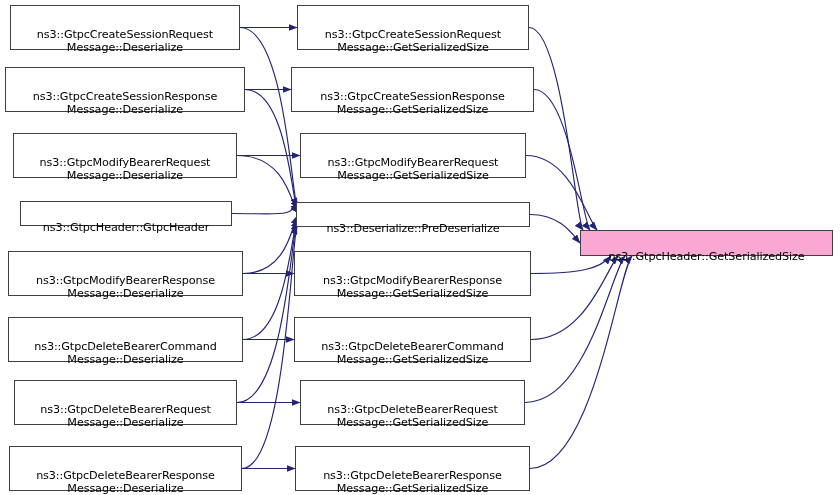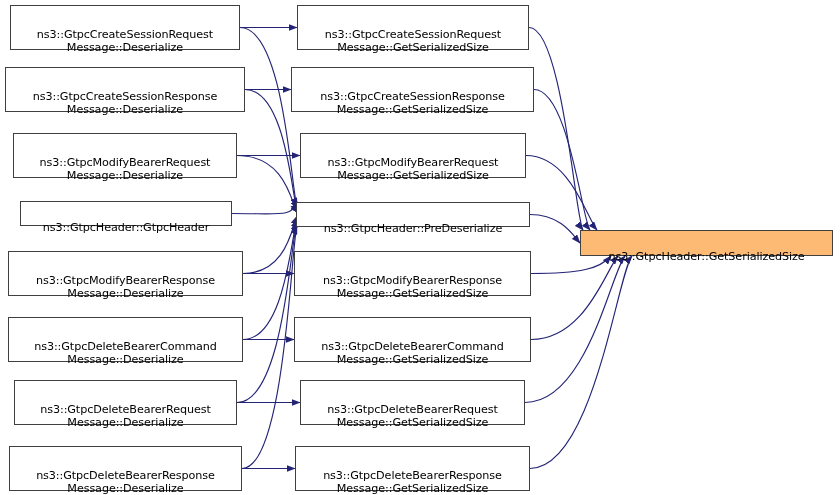--- a/index.html
+++ b/index.html
@@ -38,21 +38,21 @@
     justify-content: center;
     text-align: center;
     line-height: 1.16;
     font-size: 11.2px;
     color: #000000;
     font-family: "DejaVu Sans", sans-serif;
     white-space: pre-line;
     letter-spacing: -0.1px;
   }
   .node-box.highlight {
-    background: #fdba74;
+    background: #f9a8d4;
     border: 1px solid #404040;
   }
   .node-label {
     display: block;
     width: 100%;
     padding: 0 3px;
     box-sizing: border-box;
     margin-top: 27px;
   }
 </style>
@@ -109,21 +109,21 @@
       <div class="node-box" style="left: 14px; top: 380px; width: 223px; height: 45px;"><span class="node-label">ns3::GtpcDeleteBearerRequest
 Message::Deserialize</span></div>
       <div class="node-box" style="left: 9px; top: 446px; width: 233px; height: 45px;"><span class="node-label">ns3::GtpcDeleteBearerResponse
 Message::Deserialize</span></div>
       <div class="node-box" style="left: 297px; top: 5px; width: 232px; height: 45px;"><span class="node-label">ns3::GtpcCreateSessionRequest
 Message::GetSerializedSize</span></div>
       <div class="node-box" style="left: 291px; top: 67px; width: 243px; height: 45px;"><span class="node-label">ns3::GtpcCreateSessionResponse
 Message::GetSerializedSize</span></div>
       <div class="node-box" style="left: 300px; top: 133px; width: 226px; height: 45px;"><span class="node-label">ns3::GtpcModifyBearerRequest
 Message::GetSerializedSize</span></div>
-      <div class="node-box" style="left: 296px; top: 202px; width: 234px; height: 25px;"><span class="node-label">ns3::GtpcHeader::PreDeserialize</span></div>
+      <div class="node-box" style="left: 296px; top: 202px; width: 234px; height: 25px;"><span class="node-label">ns3::Deserialize::PreDeserialize</span></div>
       <div class="node-box" style="left: 294px; top: 251px; width: 237px; height: 45px;"><span class="node-label">ns3::GtpcModifyBearerResponse
 Message::GetSerializedSize</span></div>
       <div class="node-box" style="left: 294px; top: 317px; width: 237px; height: 45px;"><span class="node-label">ns3::GtpcDeleteBearerCommand
 Message::GetSerializedSize</span></div>
       <div class="node-box" style="left: 300px; top: 380px; width: 225px; height: 45px;"><span class="node-label">ns3::GtpcDeleteBearerRequest
 Message::GetSerializedSize</span></div>
       <div class="node-box" style="left: 295px; top: 446px; width: 235px; height: 45px;"><span class="node-label">ns3::GtpcDeleteBearerResponse
 Message::GetSerializedSize</span></div>
       <div class="node-box highlight" style="left: 580px; top: 230px; width: 253px; height: 26px;"><span class="node-label">ns3::GtpcHeader::GetSerializedSize</span></div>
     </div>

